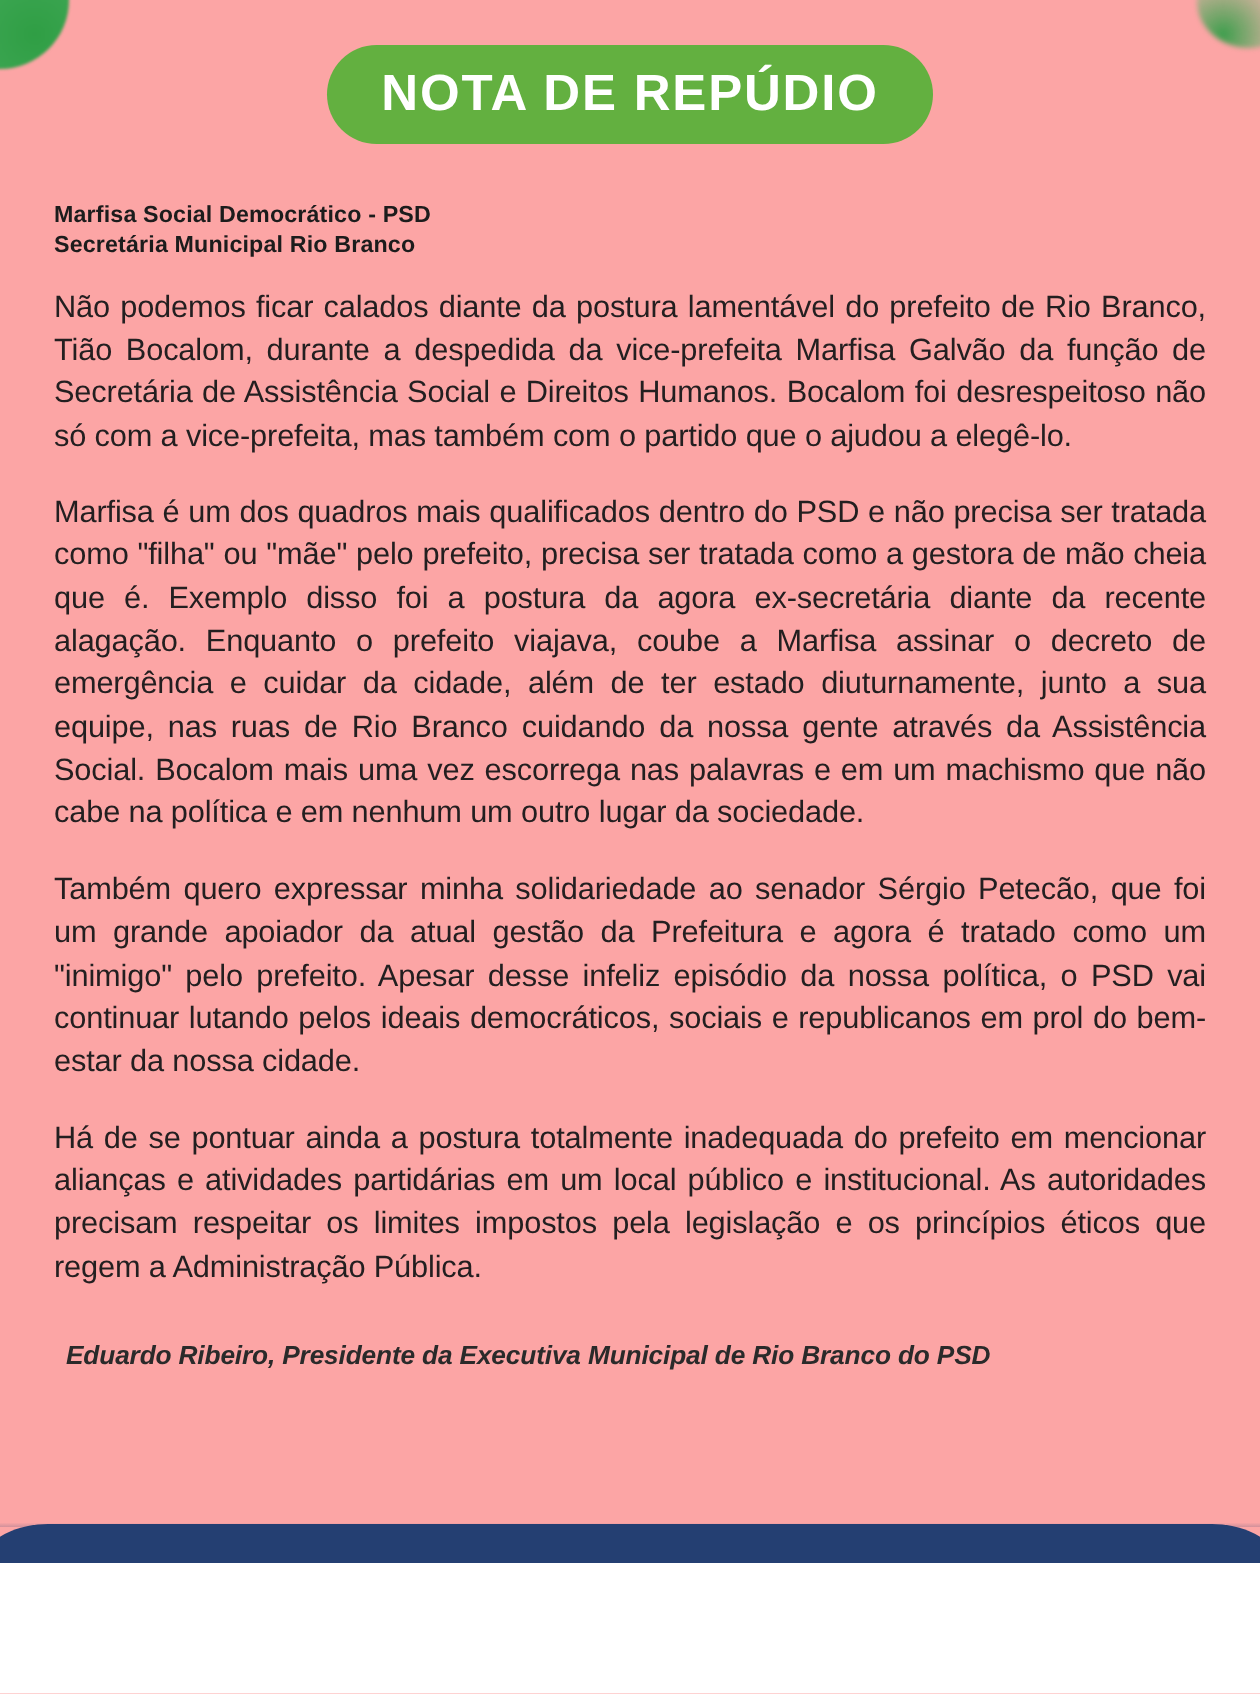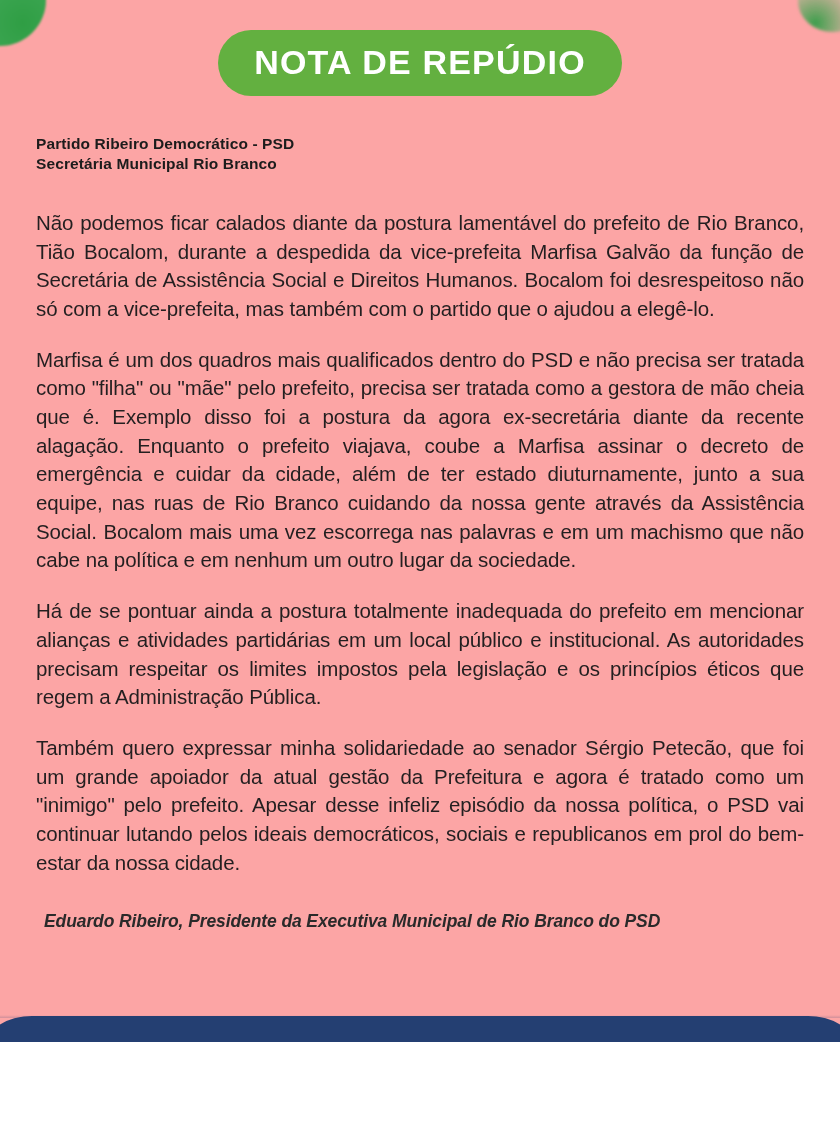--- a/index.html
+++ b/index.html
@@ -102,21 +102,21 @@
   .org-block {
     margin-top: 38px;
     font-size: 15.5px;
     font-weight: 700;
     color: #1c1c1c;
     line-height: 1.32;
     letter-spacing: 0.1px;
   }
 
   .body-text {
-    margin-top: 34px;
+    margin-top: 16px;
   }
   .body-text p {
     margin: 0 0 22px 0;
     font-size: 20.5px;
     line-height: 1.40;
     color: #231f20;
     text-align: justify;
     text-justify: inter-word;
     hyphens: none;
     letter-spacing: -0.1px;
@@ -143,29 +143,29 @@
   <div class="corner-accent-tl"></div>
   <div class="corner-accent-tr"></div>
 
   <div class="content">
 
     <div class="title-wrap">
       <div class="title-pill">NOTA DE REPÚDIO</div>
     </div>
 
     <div class="org-block">
-      <div>Partido Ribeiro Democrático - PSD</div>
+      <div>Marfisa Social Democrático - PSD</div>
       <div>Secretária Municipal Rio Branco</div>
     </div>
 
     <div class="body-text">
       <p>Não podemos ficar calados diante da postura lamentável do prefeito de Rio Branco, Tião Bocalom, durante a despedida da vice-prefeita Marfisa Galvão da função de Secretária de Assistência Social e Direitos Humanos. Bocalom foi desrespeitoso não só com a vice-prefeita, mas também com o partido que o ajudou a elegê-lo.</p>
       <p>Marfisa é um dos quadros mais qualificados dentro do PSD e não precisa ser tratada como "filha" ou "mãe" pelo prefeito, precisa ser tratada como a gestora de mão cheia que é. Exemplo disso foi a postura da agora ex-secretária diante da recente alagação. Enquanto o prefeito viajava, coube a Marfisa assinar o decreto de emergência e cuidar da cidade, além de ter estado diuturnamente, junto a sua equipe, nas ruas de Rio Branco cuidando da nossa gente através da Assistência Social. Bocalom mais uma vez escorrega nas palavras e em um machismo que não cabe na política e em nenhum um outro lugar da sociedade.</p>
+      <p>Também quero expressar minha solidariedade ao senador Sérgio Petecão, que foi um grande apoiador da atual gestão da Prefeitura e agora é tratado como um "inimigo" pelo prefeito. Apesar desse infeliz episódio da nossa política, o PSD vai continuar lutando pelos ideais democráticos, sociais e republicanos em prol do bem-estar da nossa cidade.</p>
       <p>Há de se pontuar ainda a postura totalmente inadequada do prefeito em mencionar alianças e atividades partidárias em um local público e institucional. As autoridades precisam respeitar os limites impostos pela legislação e os princípios éticos que regem a Administração Pública.</p>
-      <p>Também quero expressar minha solidariedade ao senador Sérgio Petecão, que foi um grande apoiador da atual gestão da Prefeitura e agora é tratado como um "inimigo" pelo prefeito. Apesar desse infeliz episódio da nossa política, o PSD vai continuar lutando pelos ideais democráticos, sociais e republicanos em prol do bem-estar da nossa cidade.</p>
     </div>
 
     <div class="signature">Eduardo Ribeiro, Presidente da Executiva Municipal de Rio Branco do PSD</div>
 
   </div>
 
   <div class="bottom-band-sheen"></div>
   <div class="bottom-band"></div>
 
 </div>

